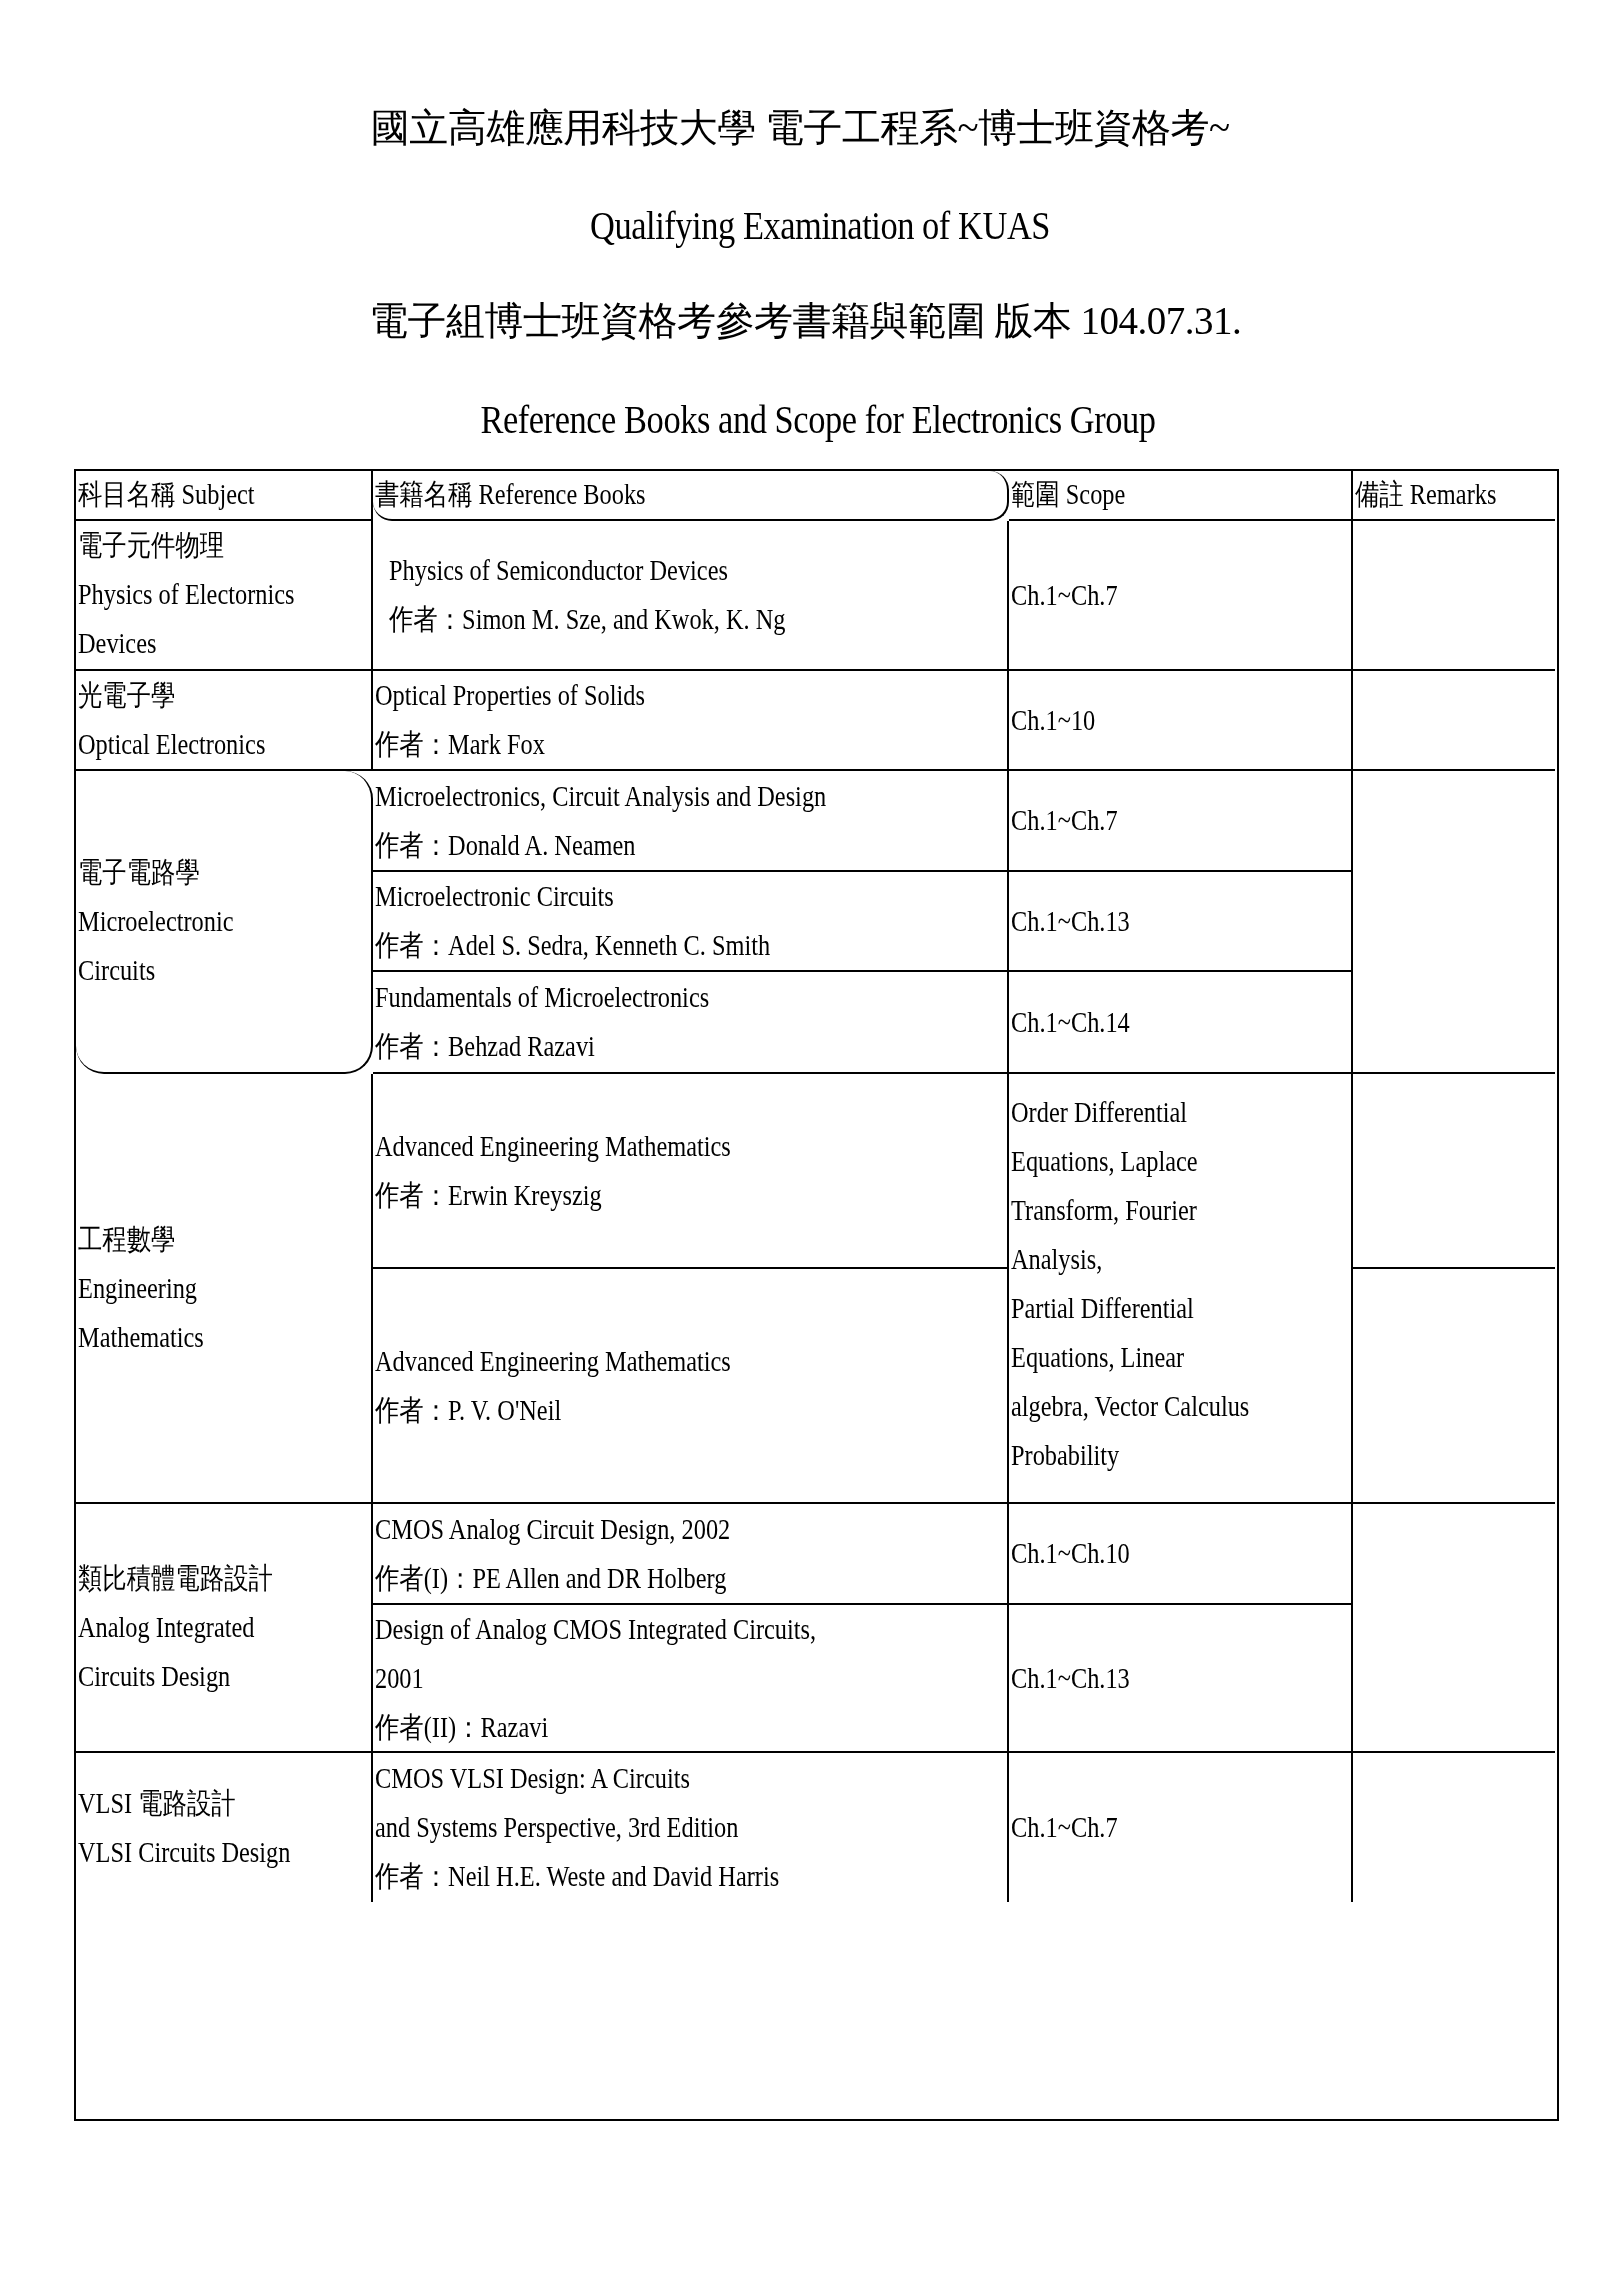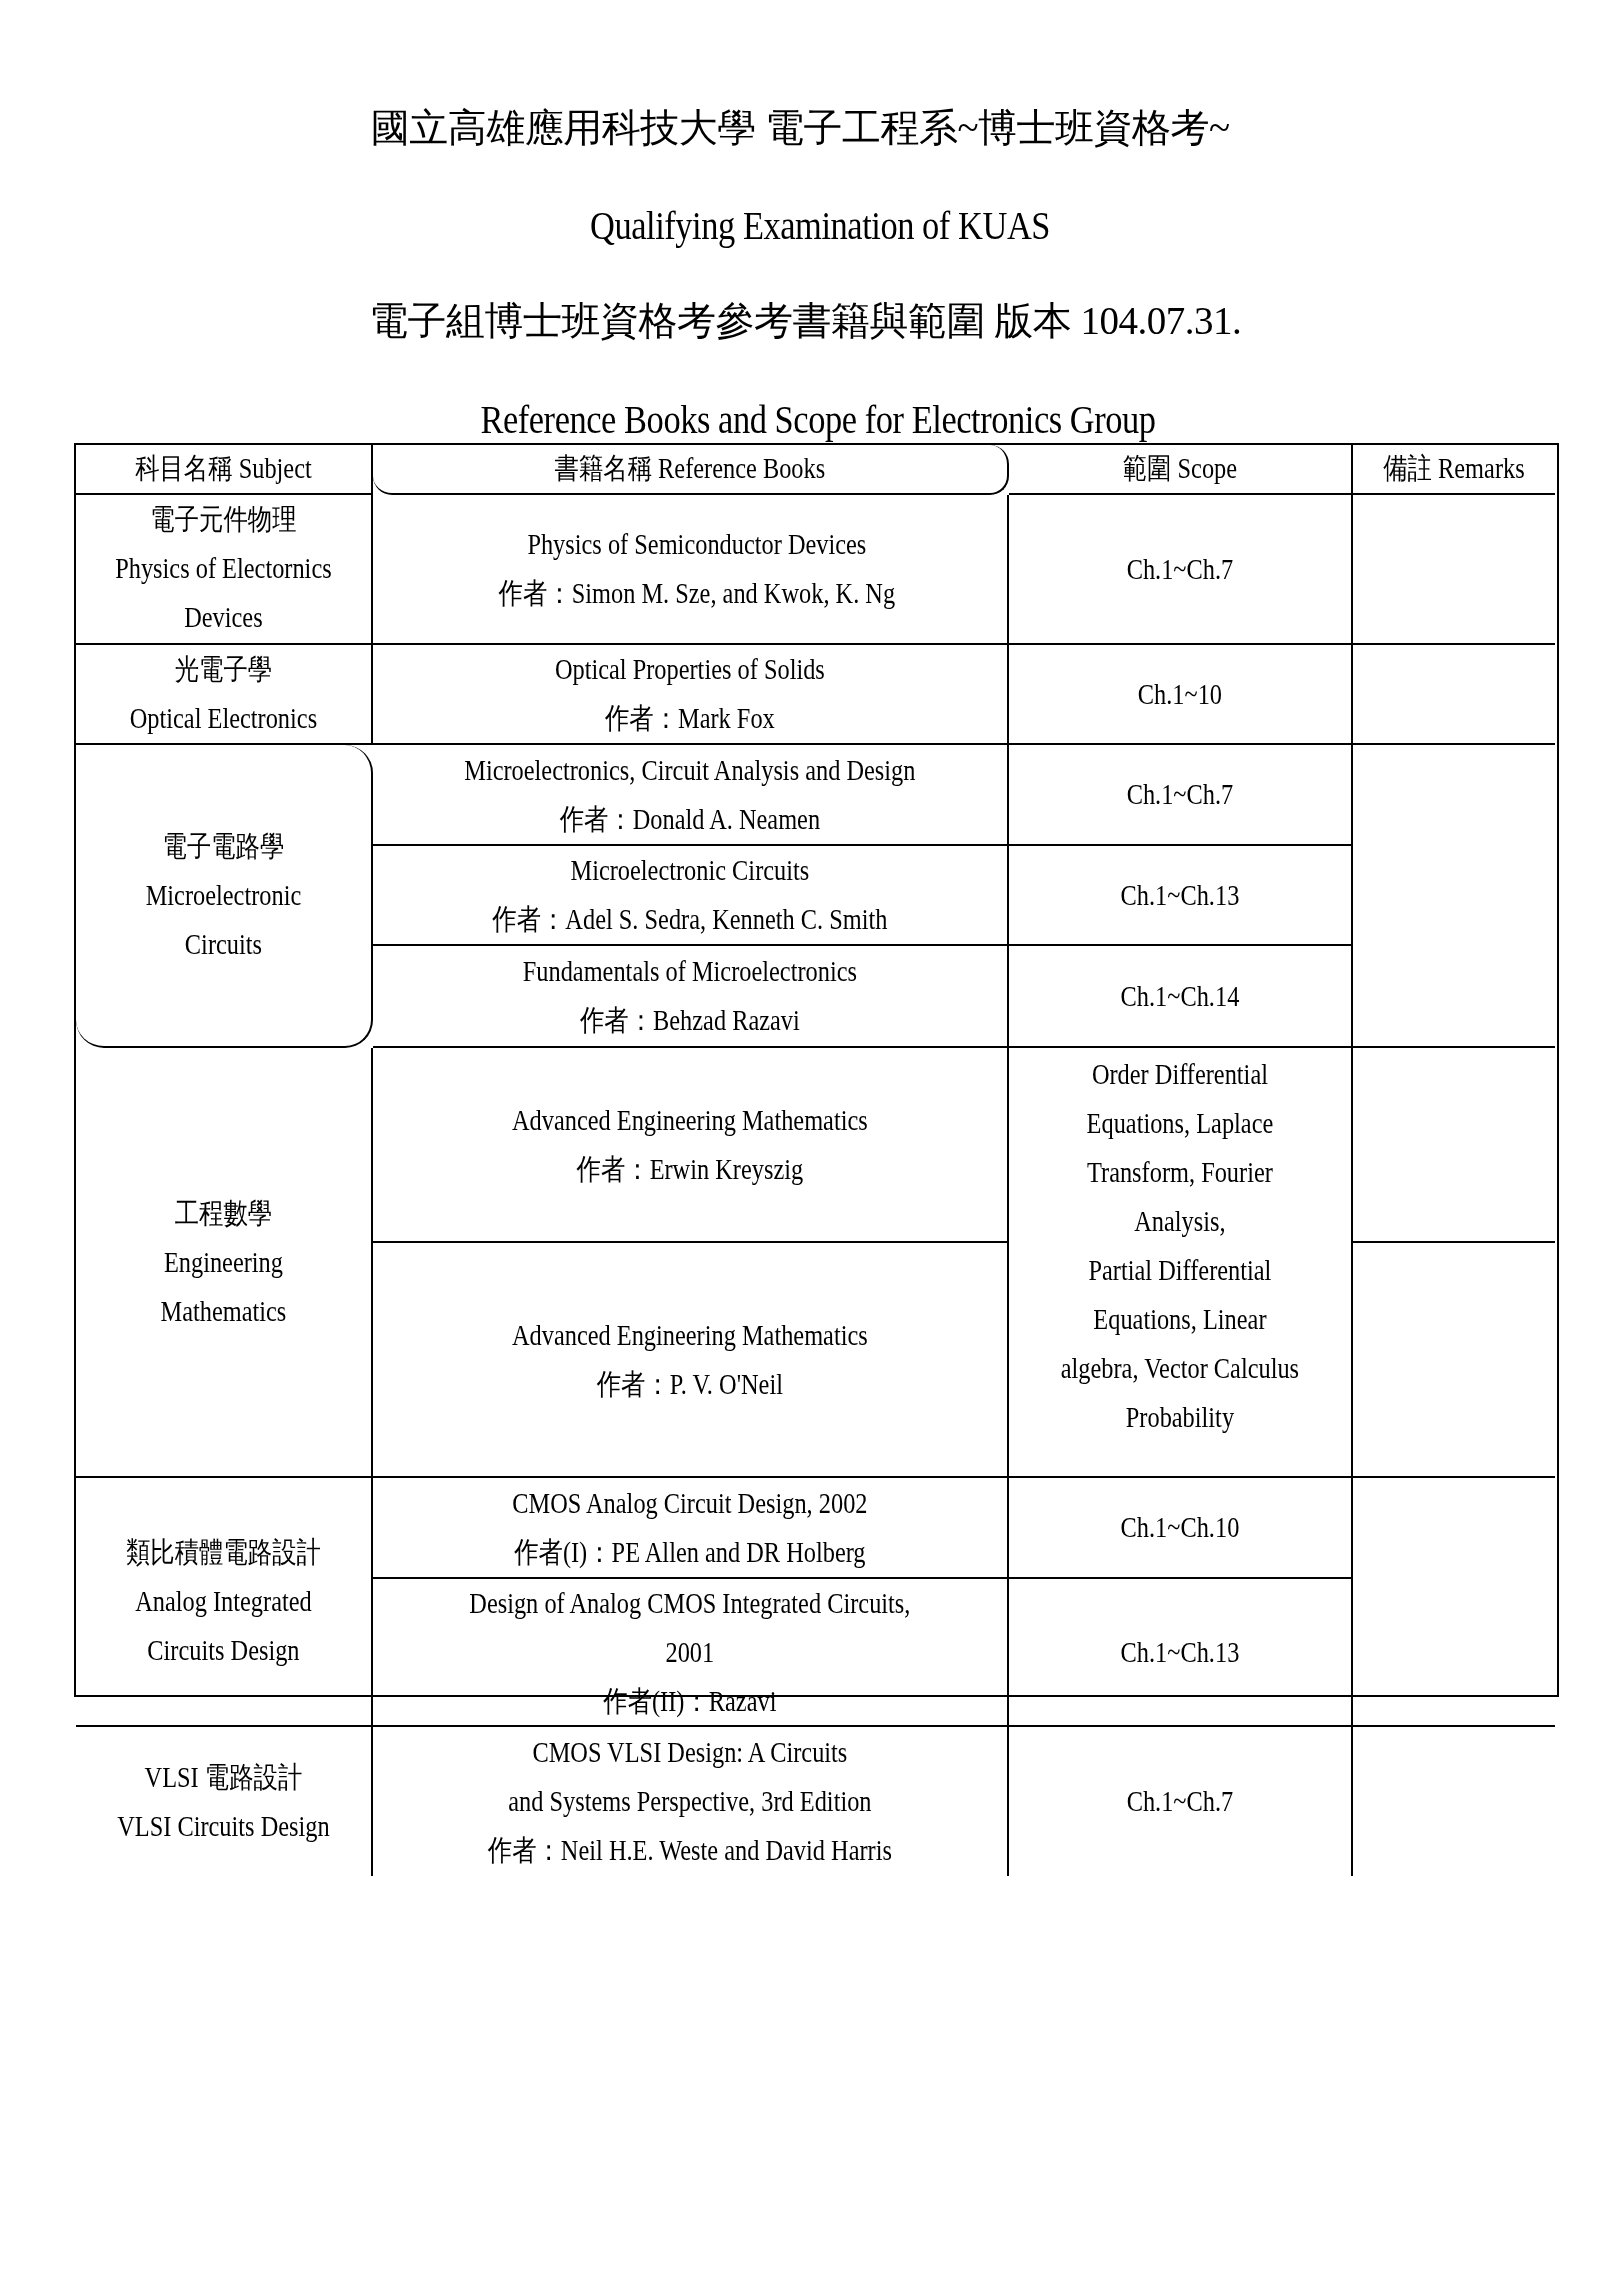--- a/index.html
+++ b/index.html
@@ -26,29 +26,28 @@
       letter-spacing: -0.5px;
     }
     .h1 { top: 103px; left: -9.8px; }
     .h2 { top: 201px; left: 9.8px; font-size: 40px; transform: scaleX(0.86); }
     .h3 { top: 296px; left: -4.9px; }
     .h4 { top: 395px; left: 7.8px; font-size: 40px; transform: scaleX(0.86); }
 
     .table {
       position: absolute;
       left: 74px;
-      top: 443px;
+      top: 469px;
       width: 1485px;
-      height: 1254px;
+      height: 1652px;
       box-sizing: border-box;
       border: 2.9px solid #000;
       display: grid;
       grid-template-columns: 297px 636px 344px 202px;
       grid-template-rows: 50px 150px 100px 101px 100px 102px 195px 235px 101px 148px 149px;
-      text-align: center;
     }
     .cell {
       box-sizing: border-box;
       border-right: 2.9px solid #000;
       border-bottom: 2.9px solid #000;
       padding: 0 2px;
       font-size: 29px;
       line-height: 49px;
       display: flex;
       flex-direction: column;
@@ -59,21 +58,21 @@
     .cell.last-col { border-right: none; }
     .cell.last-row { border-bottom: none; }
     .cell.header { justify-content: flex-start; padding-top: 0; line-height: 47px; }
     .cell.top { justify-content: flex-start; }
     .line {
       display: block;
       transform-origin: left center;
       transform: scaleX(0.84);
       width: 119%;
     }
-    .scope-multi { line-height: 49px; padding-top: 2px; }
+    .scope-multi { line-height: 49px; padding-top: 14px; }
   </style>
 </head>
 <body>
 
 <div class="heading h1">國立高雄應用科技大學  電子工程系~博士班資格考~</div>
 <div class="heading h2">Qualifying Examination of KUAS</div>
 <div class="heading h3">電子組博士班資格考參考書籍與範圍    版本  104.07.31.</div>
 <div class="heading h4">Reference Books and Scope for Electronics Group</div>
 
 <div class="table">

